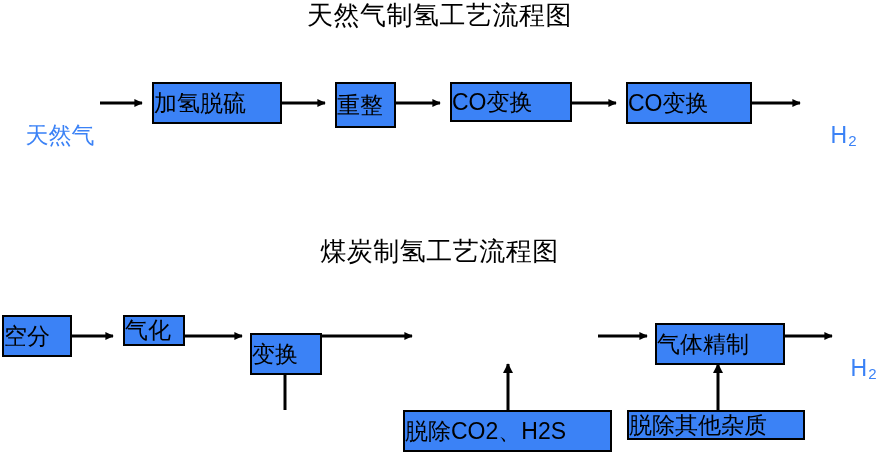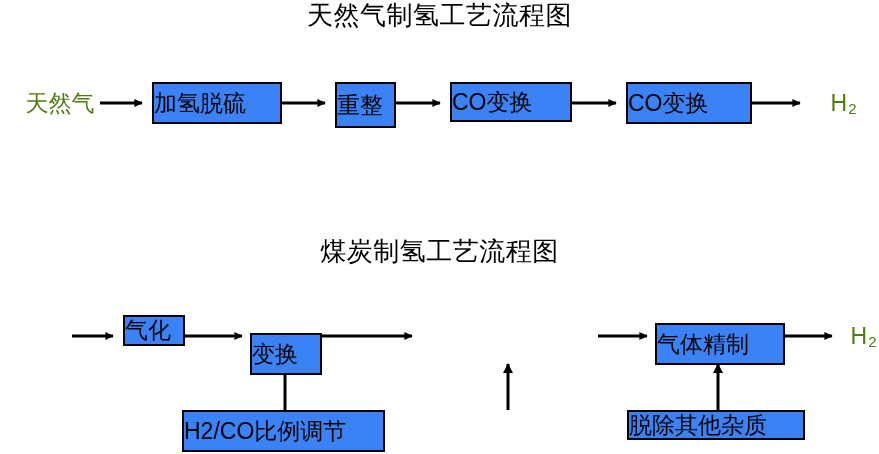--- a/index.html
+++ b/index.html
@@ -50,21 +50,22 @@
   }
   .plain-label {
     position: absolute;
     box-sizing: border-box;
     display: flex;
     align-items: center;
     justify-content: center;
     font-size: 23px;
     line-height: 1;
     white-space: nowrap;
-    color: #4d7c0f;
+    color: #3b82f6;
+    margin-top: 32px;
   }
   .plain-label sub {
     font-size: 15px;
     vertical-align: baseline;
     position: relative;
     top: 5px;
     left: 1px;
   }
   svg.arrows {
     position: absolute;
@@ -133,41 +134,44 @@
 
   <div class="node" style="left:626px; top:82px; width:126px; height:42px;">
     <span>CO变换</span>
   </div>
 
   <div class="plain-label" style="left:820px; top:86px; width:46px; height:34px;">
     <span>H</span>
       <sub>2</sub>
   </div>
 
+  <div class="node" style="left:2px;   top:315px; width:70px;  height:42px;">
+    <span>空分</span>
+  </div>
 
   <div class="node" style="left:123px; top:315px; width:62px;  height:31px;">
     <span>气化</span>
   </div>
 
   <div class="node" style="left:250px; top:333px; width:72px;  height:42px;">
     <span>变换</span>
   </div>
 
 
   <div class="node" style="left:655px; top:315px; width:130px; height:42px;margin-top:8px;">
     <span>气体精制</span>
   </div>
 
   <div class="plain-label" style="left:840px; top:319px; width:46px; height:34px;">
     <span>H</span>
       <sub>2</sub>
   </div>
 
-  <div class="node" style="left:182px; top:410px; width:203px; height:42px;">
-    <span>H2/CO比例调节</span>
+
+  <div class="node" style="left:403px; top:410px; width:209px; height:42px;">
+    <span>脱除CO2、H2S</span>
   </div>
-
 
   <div class="node" style="left:627px; top:410px; width:178px; height:30px;">
     <span>脱除其他杂质</span>
   </div>
 
 </div>
 
 </body></html>

